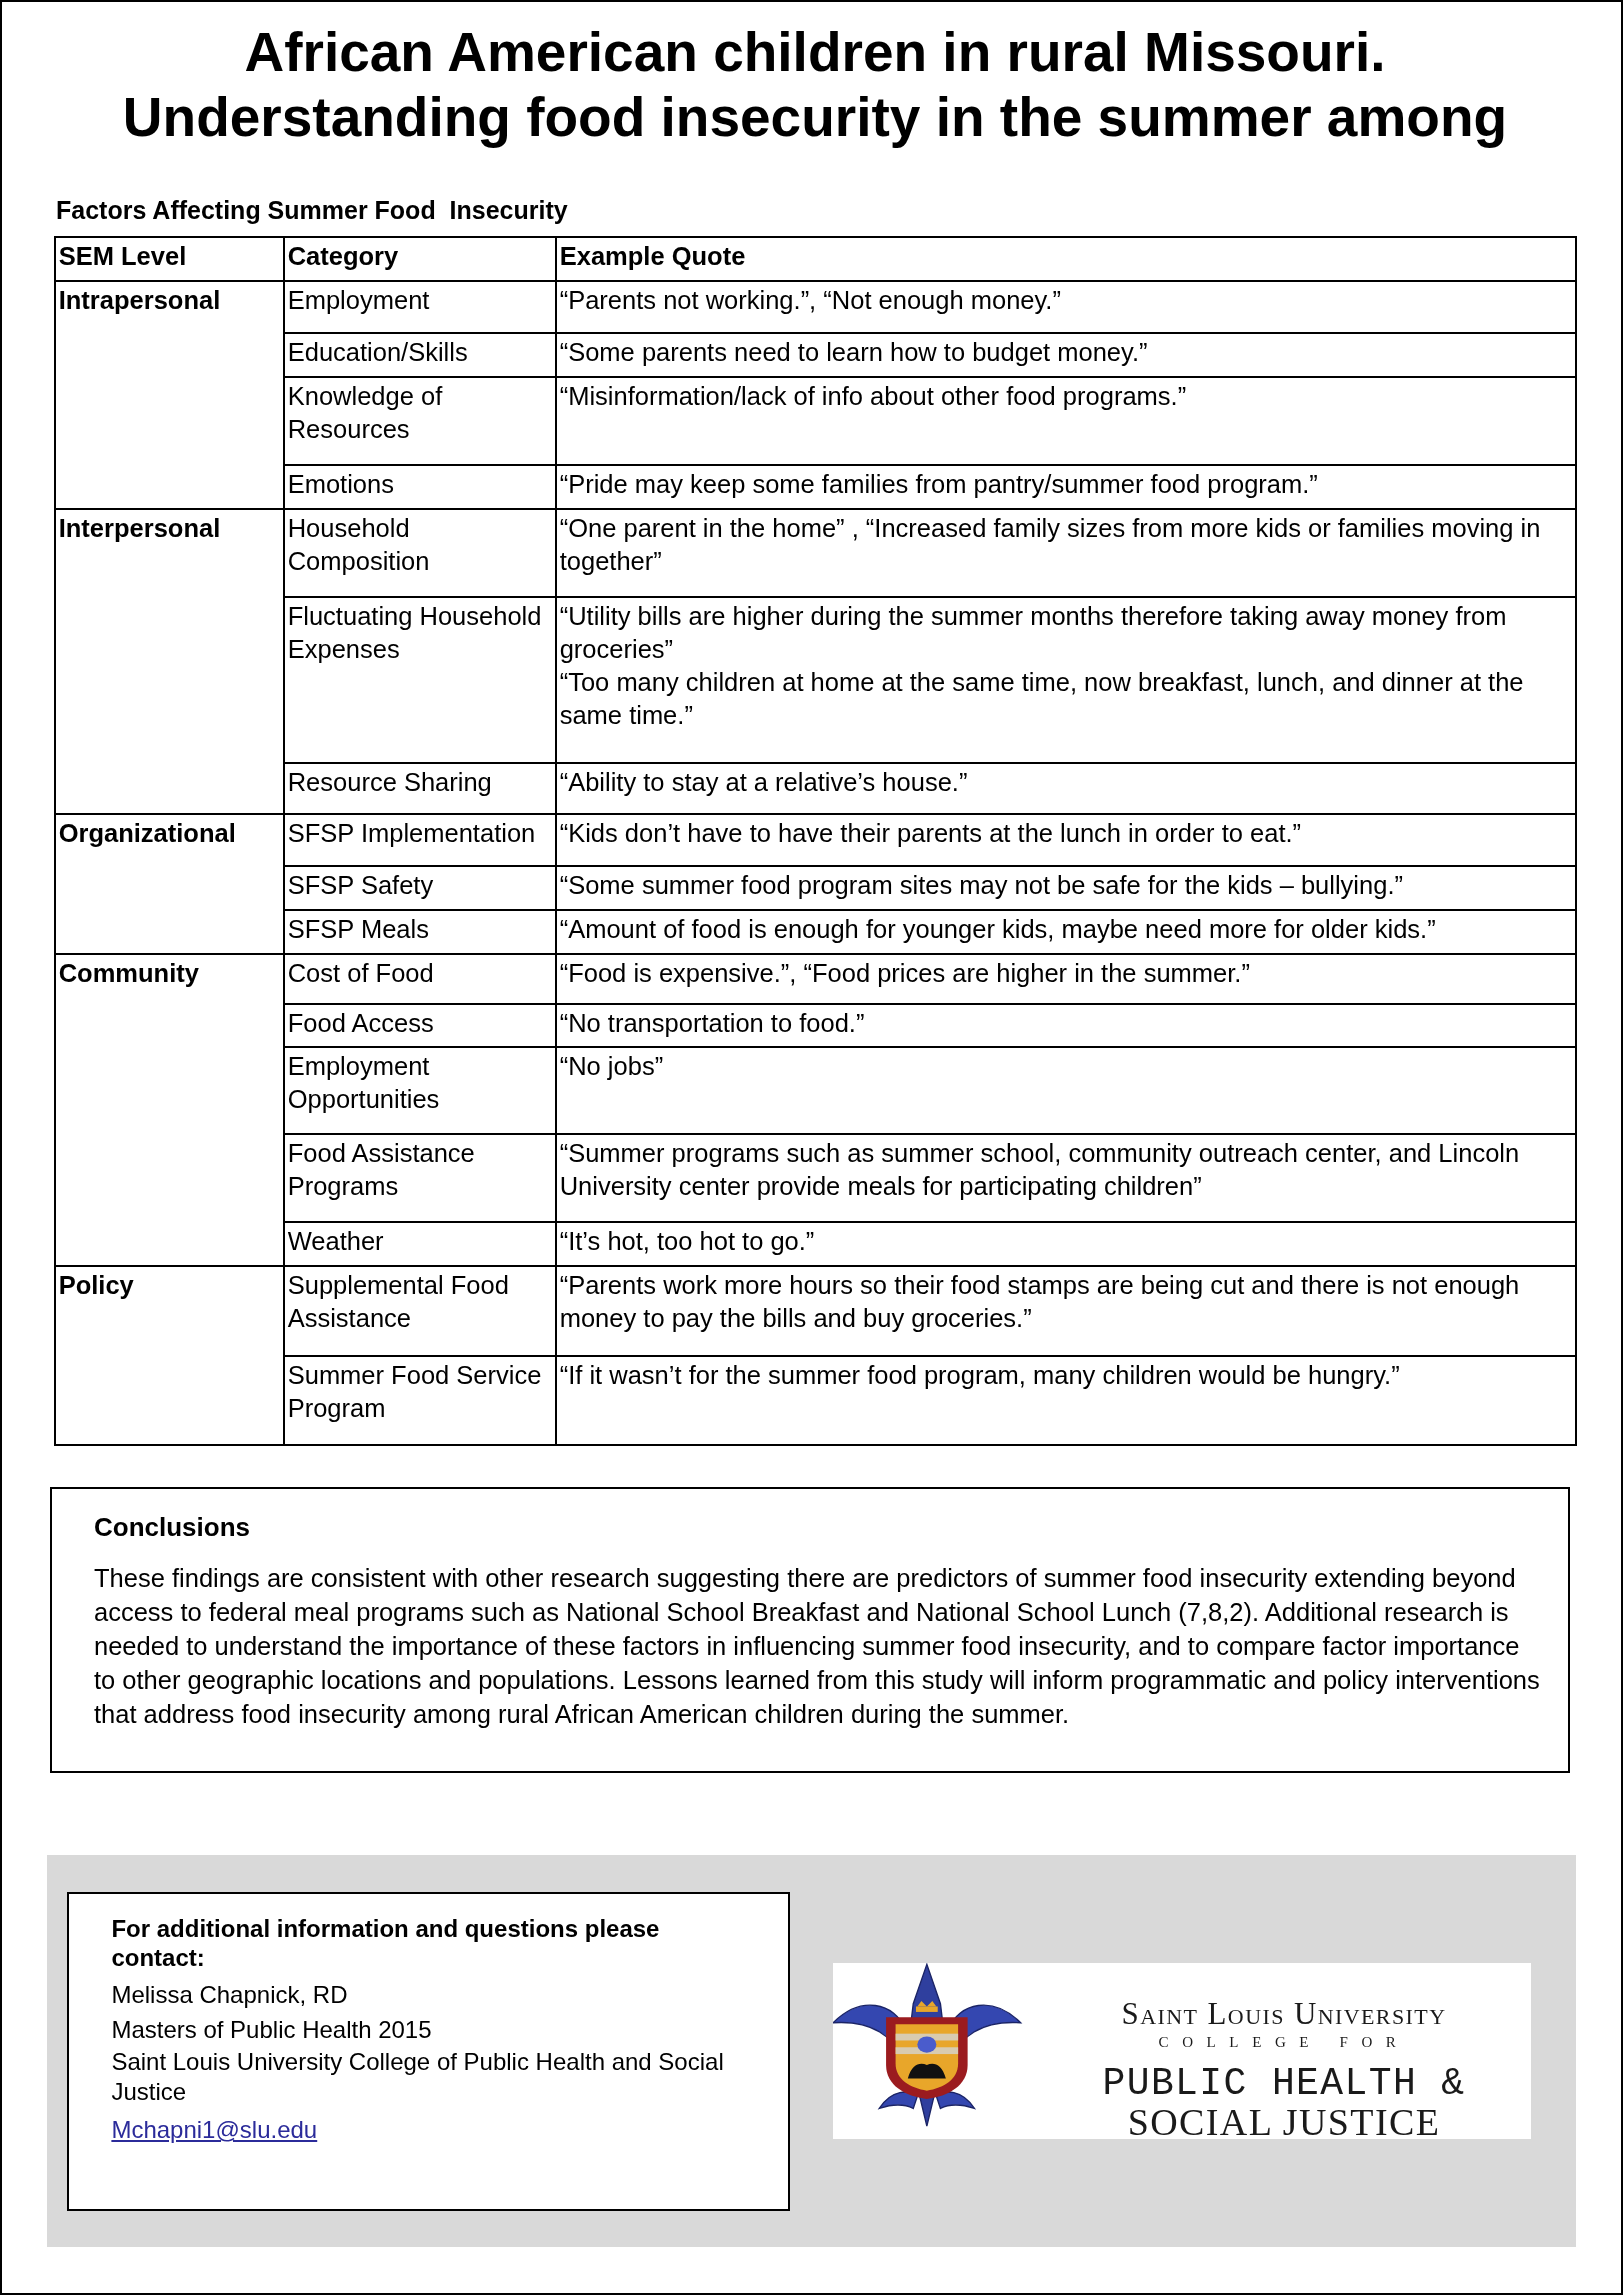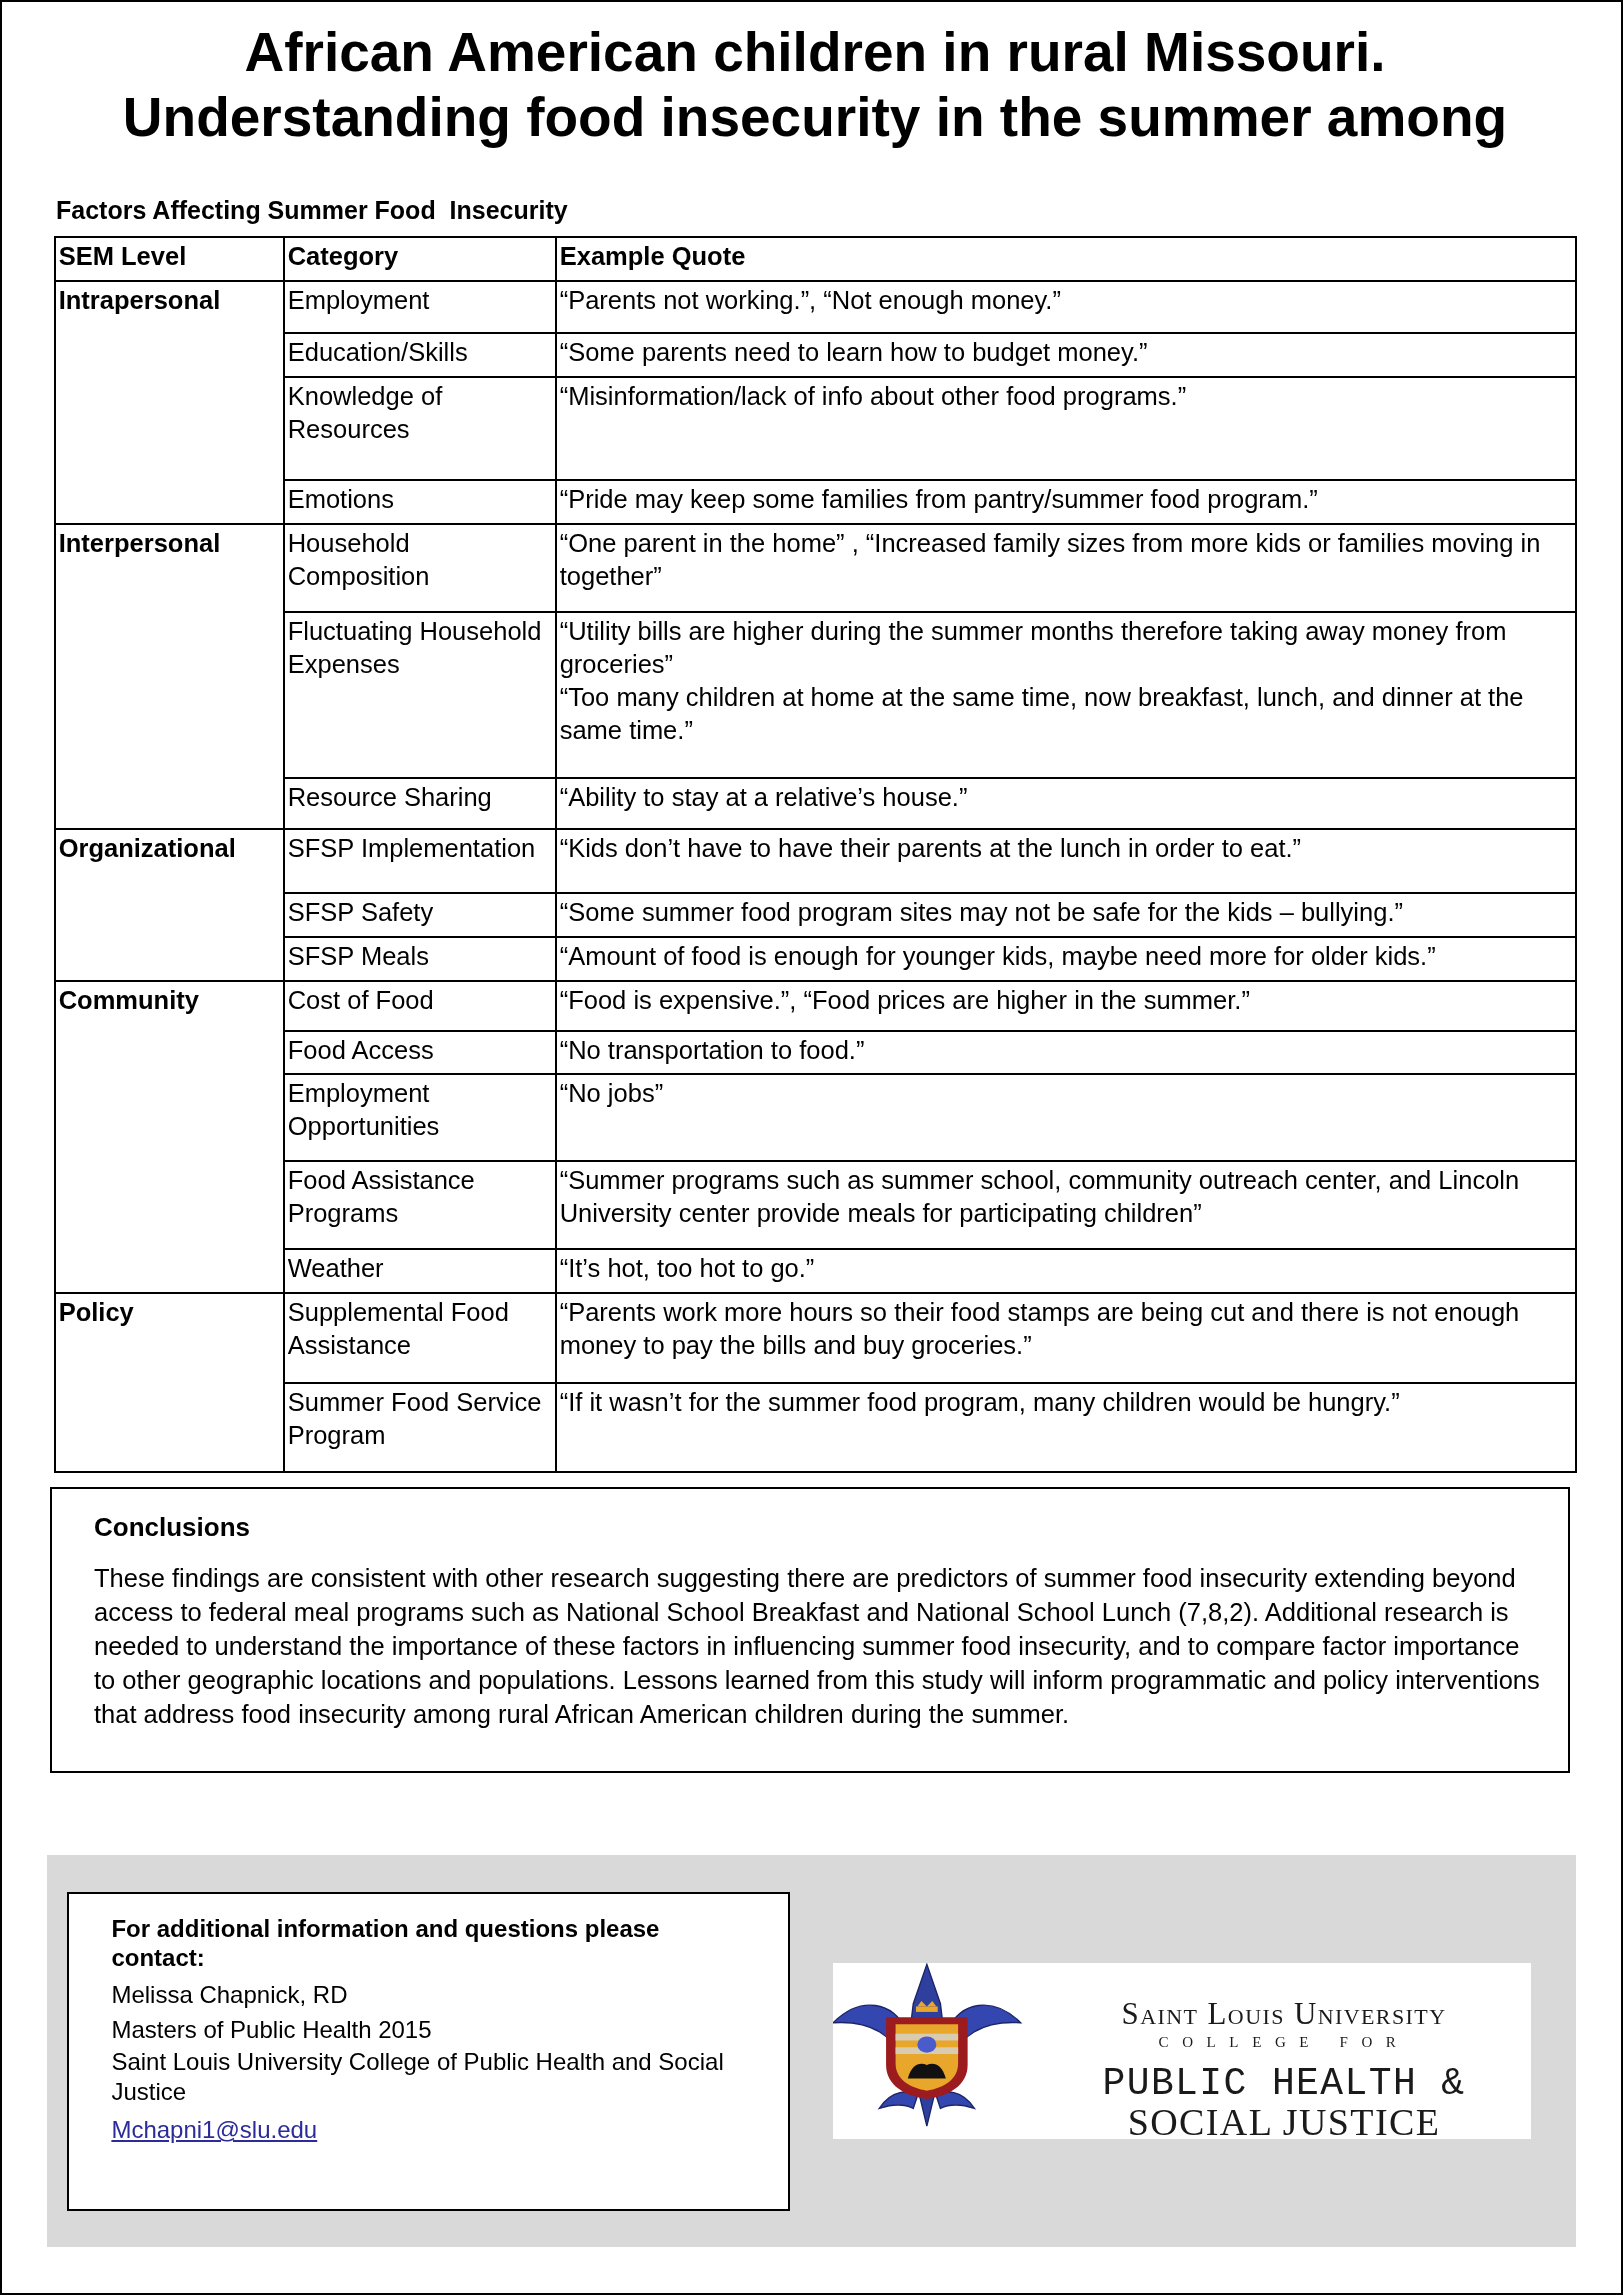--- a/index.html
+++ b/index.html
@@ -64,21 +64,21 @@
       <td>
           <span class="quote-line"> “Parents not working.”, “Not enough money.”</span>
         </td>
     </tr>
     <tr style="height:44px">
       <td class="cat">Education/Skills</td>
       <td>
           <span class="quote-line">“Some parents need to learn how to budget money.”</span>
         </td>
     </tr>
-    <tr style="height:103px">
+    <tr style="height:88px">
       <td class="cat">Knowledge of Resources</td>
       <td>
           <span class="quote-line">“Misinformation/lack of info about other food programs.”</span>
         </td>
     </tr>
     <tr style="height:44px">
       <td class="cat">Emotions</td>
       <td>
           <span class="quote-line">“Pride may keep some families from pantry/summer food program.”</span>
         </td>
@@ -98,21 +98,21 @@
         <span class="quote-line">“Too many children at home at the same time, now breakfast, lunch, and dinner at the same time.”</span>
       </td>
     </tr>
     <tr style="height:51px">
       <td class="cat">Resource Sharing</td>
       <td>
           <span class="quote-line">“Ability to stay at a relative’s house.”</span>
         </td>
     </tr>
 
-    <tr style="height:64px">
+    <tr style="height:52px">
       <td class="level" rowspan="3">Organizational</td>
       <td class="cat" style="white-space:nowrap">SFSP Implementation</td>
       <td>
           <span class="quote-line">“Kids don’t have to have their parents at the lunch in order to eat.”</span>
         </td>
     </tr>
     <tr style="height:44px">
       <td class="cat">SFSP Safety</td>
       <td>
           <span class="quote-line">“Some summer food program sites may not be safe for the kids – bullying.”</span>

